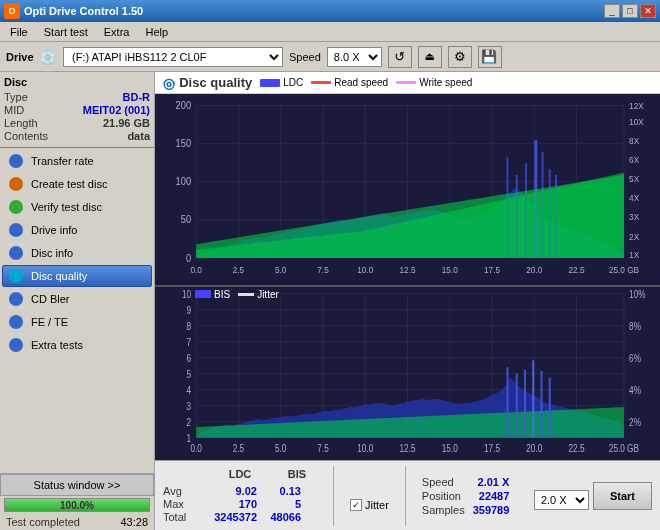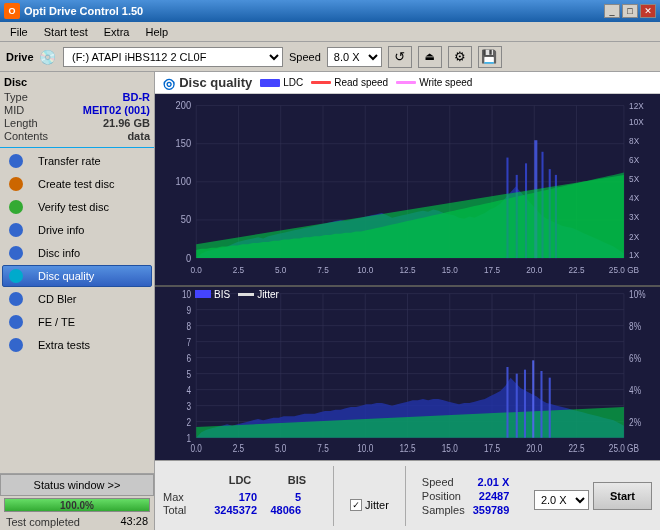--- a/index.html
+++ b/index.html
@@ -152,21 +152,21 @@
       flex: 1;
       display: flex;
       flex-direction: column;
       padding: 2px;
       gap: 1px;
     }
     .nav-btn {
       height: 22px;
       display: flex;
       align-items: center;
-      gap: 15px;
+      gap: 8px;
       padding: 0 6px;
       cursor: pointer;
       border: 1px solid transparent;
       border-radius: 2px;
       font-size: 11px;
       background: transparent;
     }
     .nav-btn.active {
       background: linear-gradient(to bottom, #5590e0, #3060c0);
       color: white;
@@ -234,20 +234,21 @@
       color: #333;
     }
     .time-text {
       font-size: 11px;
       text-align: right;
       padding: 0 2px;
     }
     .bottom-row {
       display: flex;
       justify-content: space-between;
+      align-items: center;
       padding: 1px 4px;
     }
 
     
     .content-area {
       flex: 1;
       background: #3a3a3a;
       display: flex;
       flex-direction: column;
       overflow: hidden;
@@ -685,20 +686,25 @@
 
     <div class="stats-bar">
 
       <div class="stats-col">
         <div style="display:flex; gap:12px; margin-bottom:3px;">
           <div style="width:40px;"></div>
           <span class="stats-header" style="min-width:50px; text-align:center;">LDC</span>
           <span class="stats-header" style="min-width:40px; text-align:center;">BIS</span>
         </div>
         <div class="stats-row">
+          <span class="stats-label">Avg</span>
+          <span class="stats-val">9.02</span>
+          <span class="stats-val2">0.13</span>
+        </div>
+        <div class="stats-row">
           <span class="stats-label">Max</span>
           <span class="stats-val">170</span>
           <span class="stats-val2">5</span>
         </div>
         <div class="stats-row">
           <span class="stats-label">Total</span>
           <span class="stats-val">3245372</span>
           <span class="stats-val2">48066</span>
         </div>
       </div>

